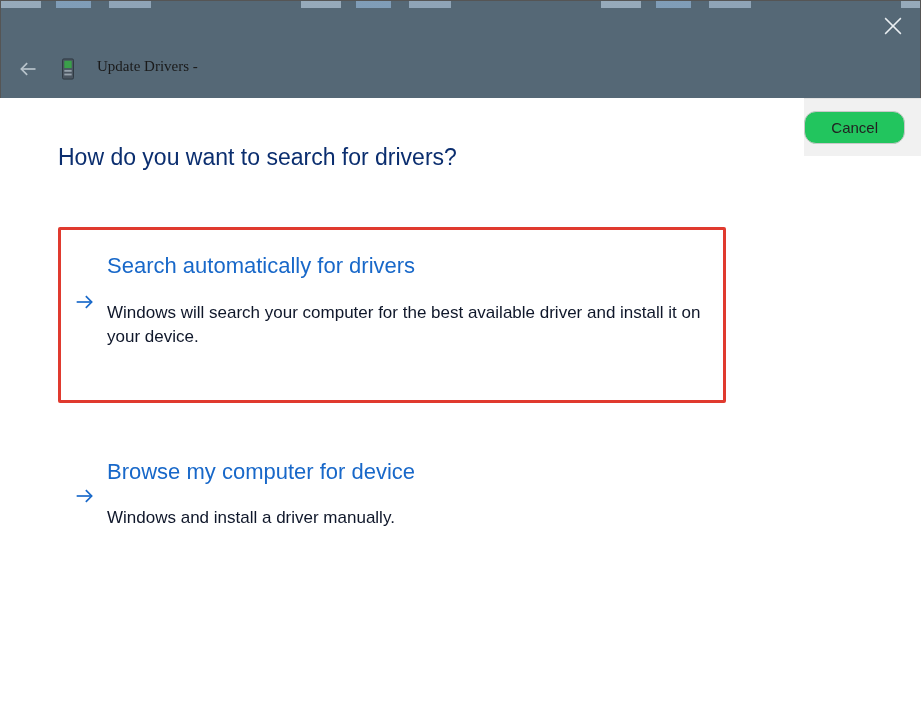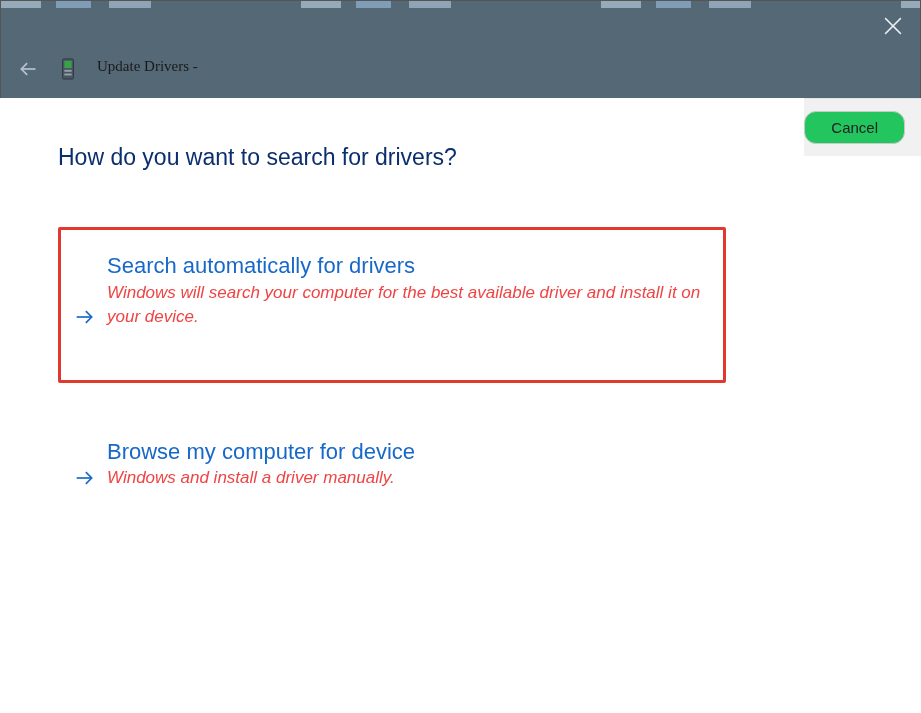--- a/index.html
+++ b/index.html
@@ -64,21 +64,21 @@
     }
     .heading{
       color:#0b2e6f;
       font-size:23px;
       font-weight:400;
       margin-bottom:56px;
     }
 
     .option{
       display:flex;
-      align-items:flex-end;
+      align-items:center;
       gap:12px;
       padding:22px 20px 22px 14px;
       cursor:pointer;
       border:3px solid transparent;
       border-radius:2px;
       margin-bottom:30px;
       max-width:710px;
     }
     .option.highlighted{
       border-color:#e03a2f;
@@ -90,27 +90,26 @@
     }
     .opt-arrow svg{width:20px;height:18px;stroke:#1868c9;stroke-width:2;fill:none;}
     .opt-texts{flex:1;}
     .opt-title{
       color:#1868c9;
       font-size:22px;
       font-weight:400;
       line-height:1.3;
     }
     .opt-desc{
-      color:#ef4444;
+      color:#0f172a;
       font-size:17px;
       font-weight:400;
-      margin-top:0;
+      margin-top:20px;
       line-height:1.45;
       max-width:620px;
-      font-style:italic;
     }
 
     
     .footer{
       height:58px;
       background:#f1f1f1;
       border-top:1px solid #e3e3e3;
       display:flex; align-items:center; justify-content:flex-end;
       padding-right:16px;
     }

